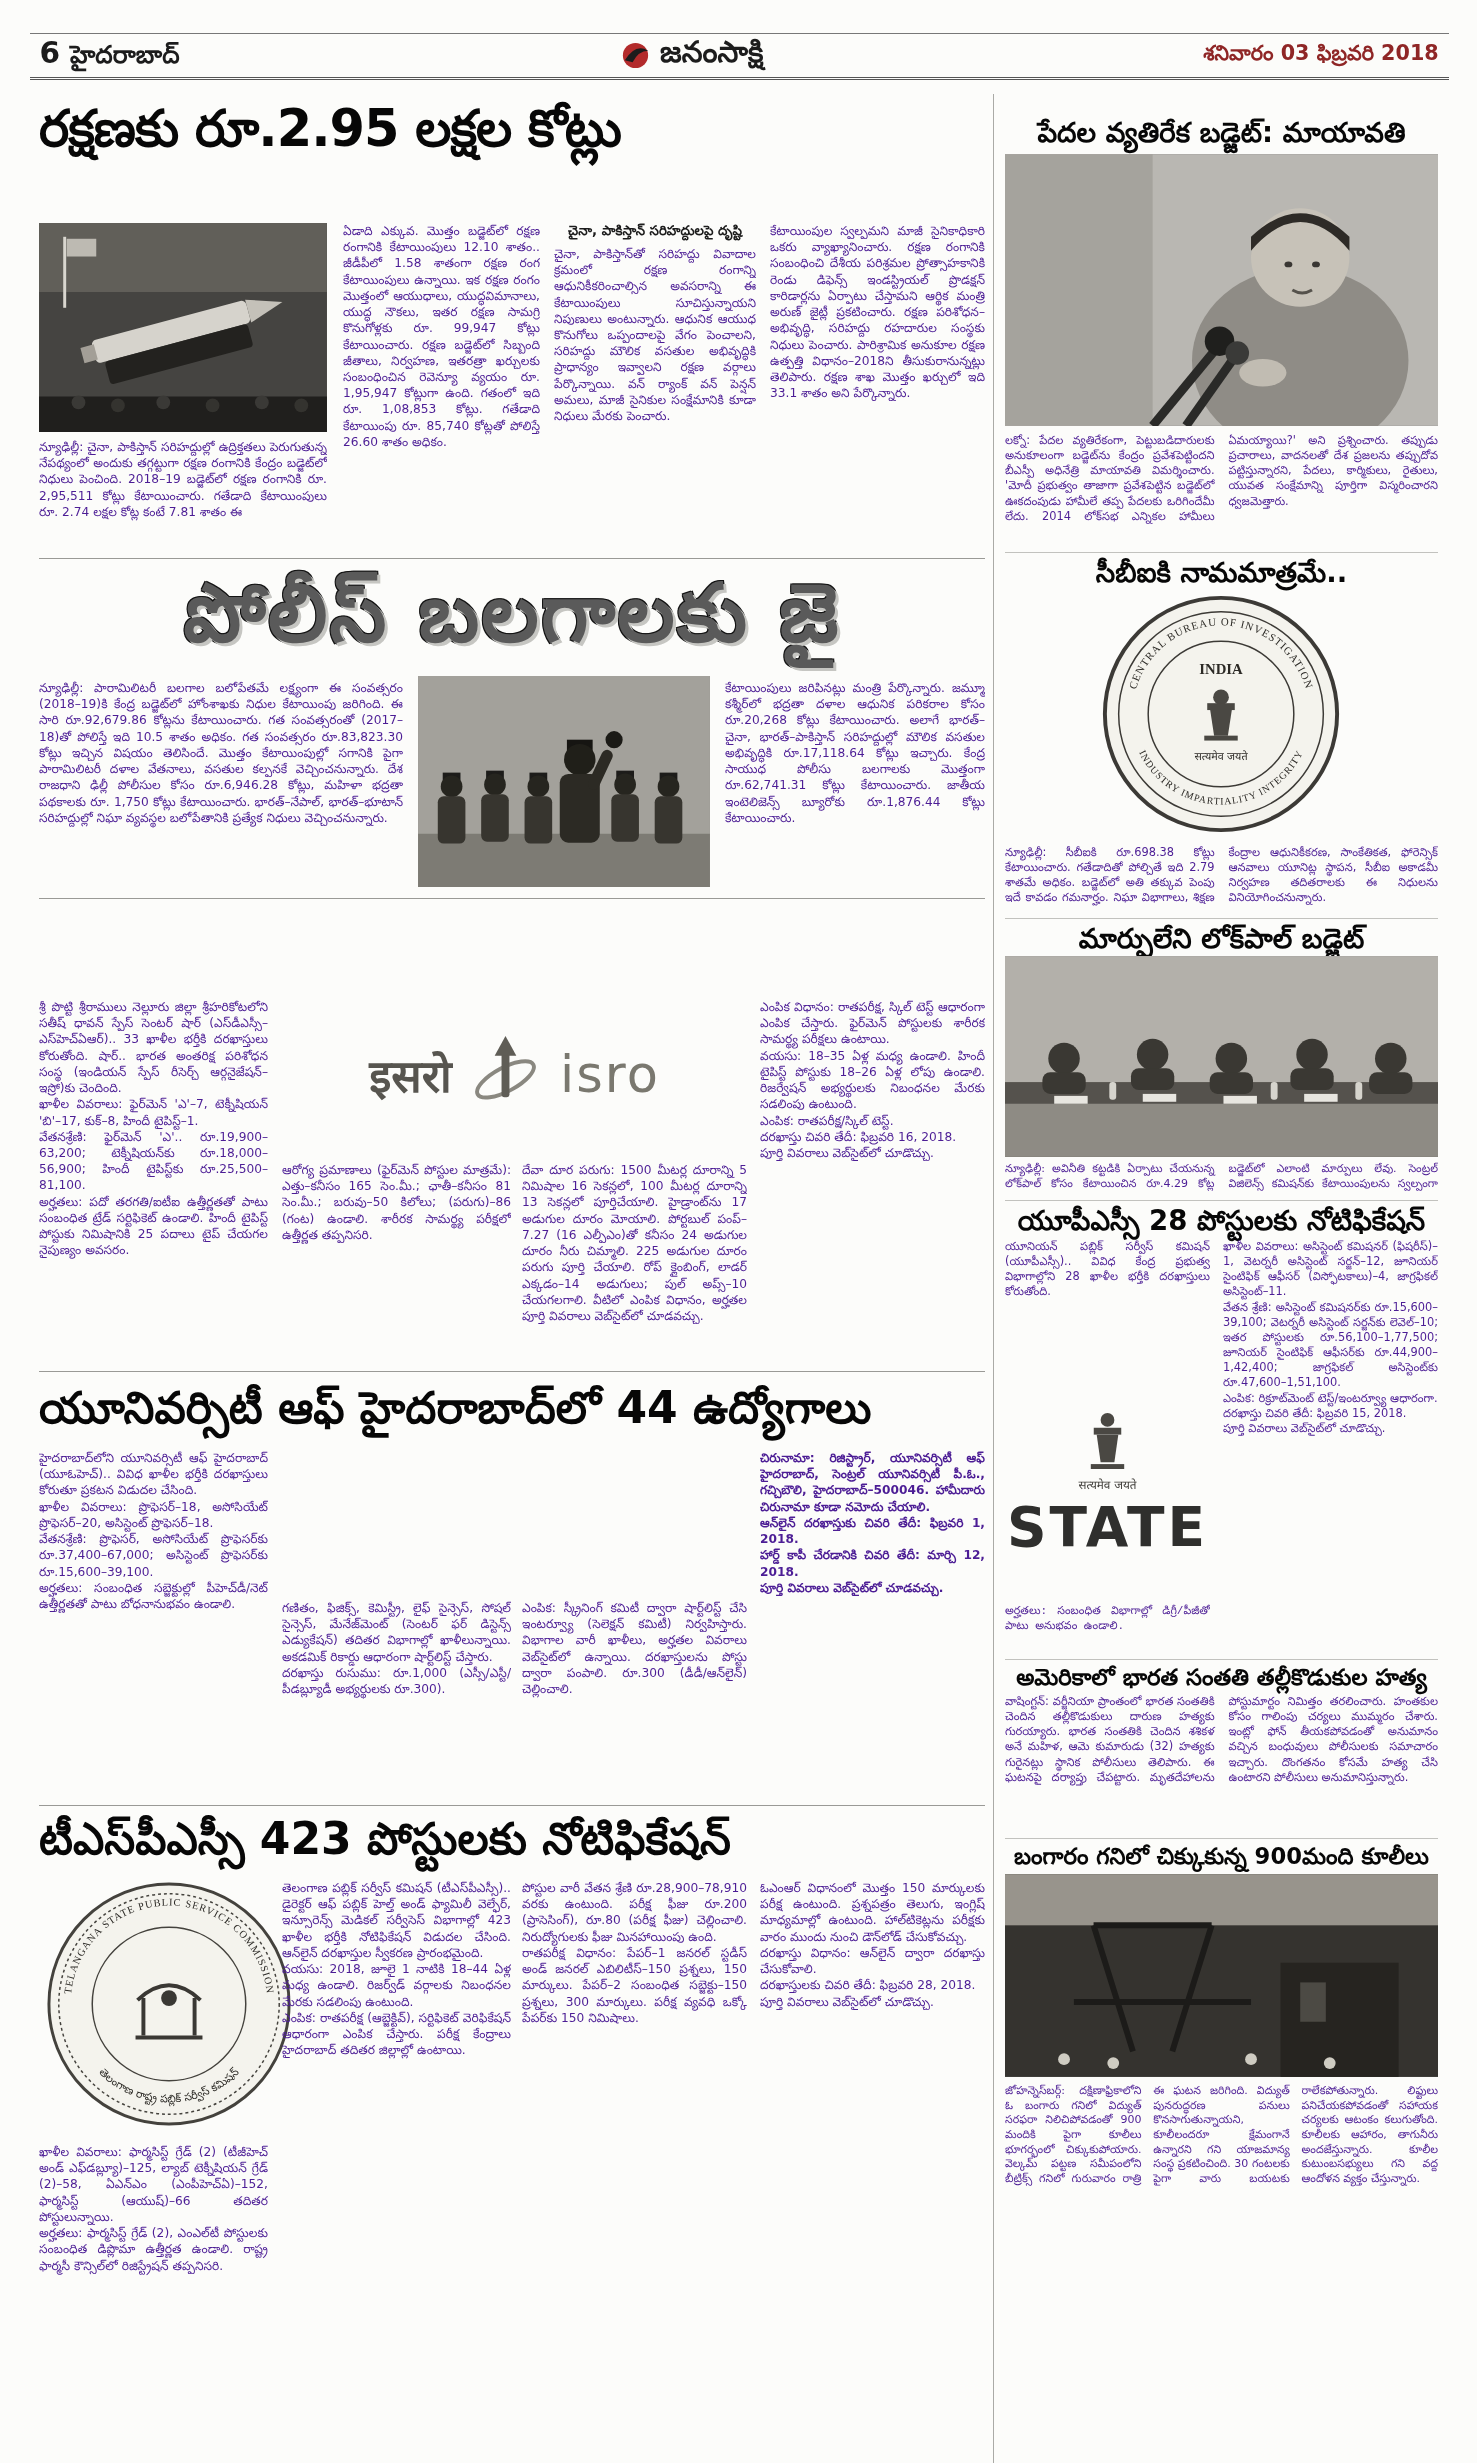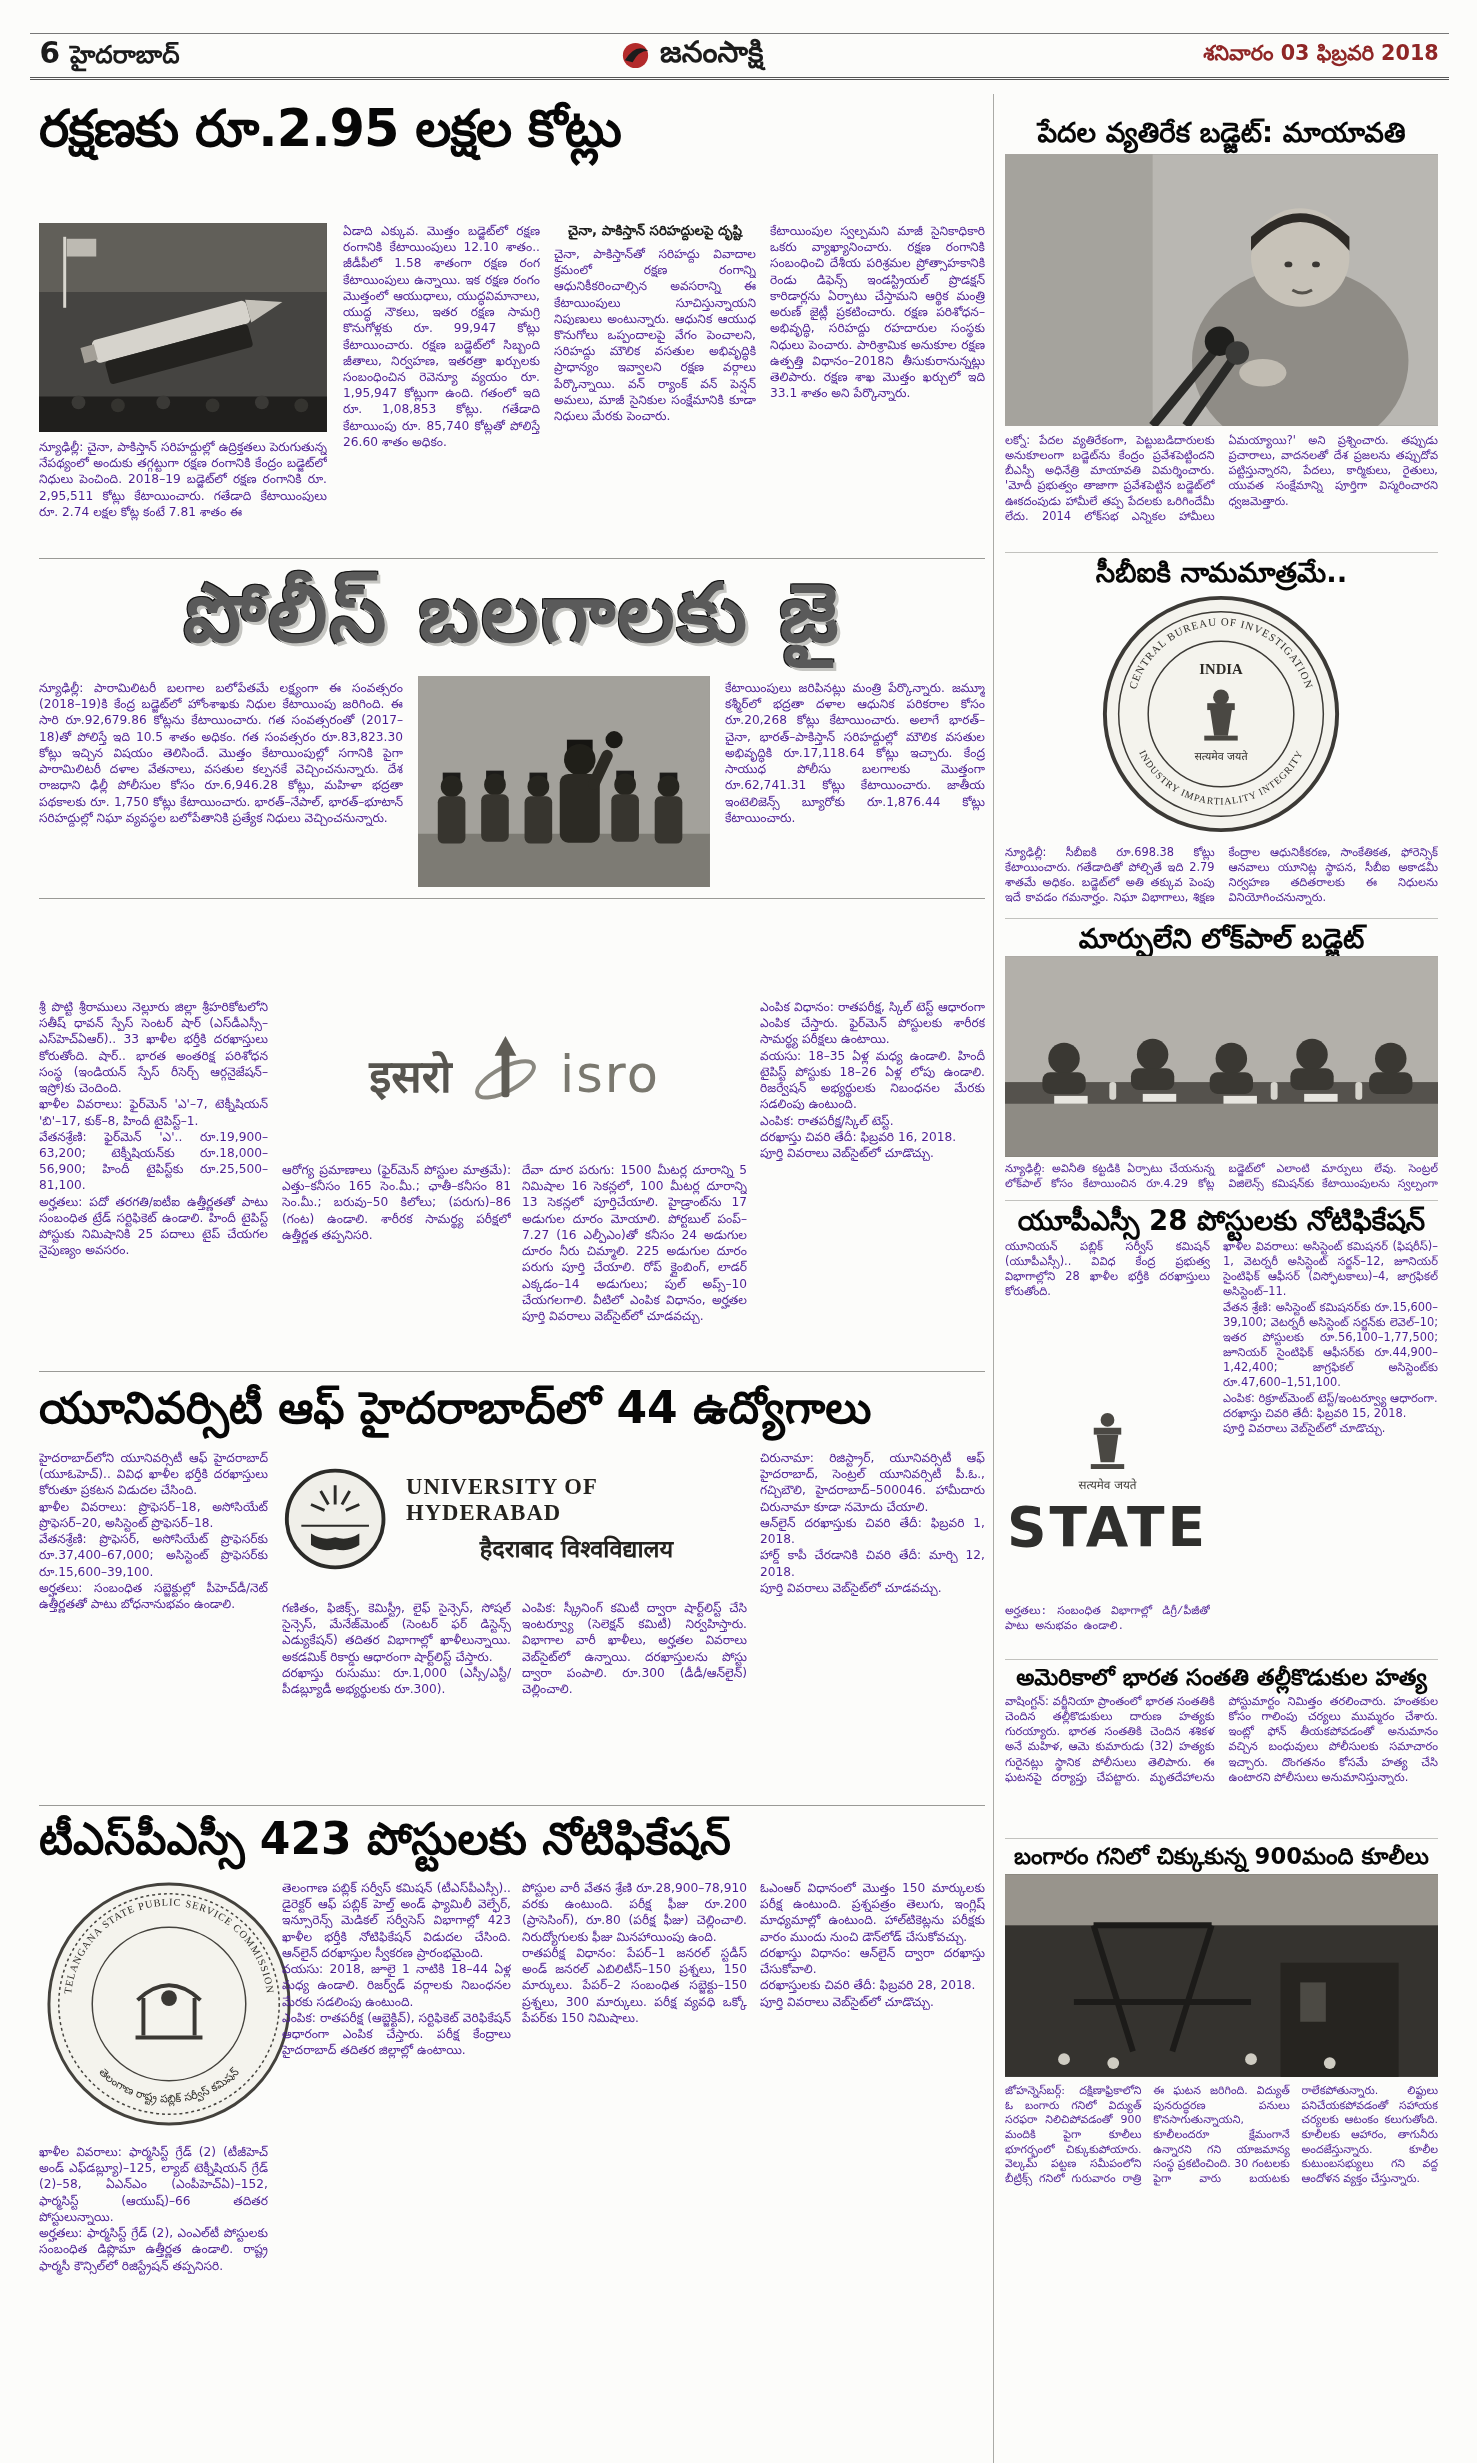--- a/index.html
+++ b/index.html
@@ -176,38 +176,24 @@
 పూర్తి వివరాలు వెబ్‌సైట్‌లో చూడొచ్చు.</div>
 
   <div class="abs hr" style="left:39px; top:1371px; width:946px;"></div>
 
   <div class="abs hl hl-sec" style="left:39px; top:1385px; width:946px;">యూనివర్సిటీ ఆఫ్ హైదరాబాద్‌లో 44 ఉద్యోగాలు</div>
 
   <div class="abs txt" style="left:39px; top:1450px; width:229px; height:349px;">హైదరాబాద్‌లోని యూనివర్సిటీ ఆఫ్ హైదరాబాద్ (యూఓహెచ్).. వివిధ ఖాళీల భర్తీకి దరఖాస్తులు కోరుతూ ప్రకటన విడుదల చేసింది.
 ఖాళీల వివరాలు: ప్రొఫెసర్–18, అసోసియేట్ ప్రొఫెసర్–20, అసిస్టెంట్ ప్రొఫెసర్–18.
 వేతనశ్రేణి: ప్రొఫెసర్, అసోసియేట్ ప్రొఫెసర్‌కు రూ.37,400–67,000; అసిస్టెంట్ ప్రొఫెసర్‌కు రూ.15,600–39,100.
 అర్హతలు: సంబంధిత సబ్జెక్టుల్లో పీహెచ్‌డీ/నెట్ ఉత్తీర్ణతతో పాటు బోధనానుభవం ఉండాలి.</div>
-  <div class="abs logo-box" style="left:282px; top:1450px; width:465px; height:138px;">
-    <div class="uoh-logo">
-      <svg width="110" height="110" viewBox="0 0 110 110">
-        <circle cx="55" cy="55" r="50" fill="#f0efe9" stroke="#2b2b28" stroke-width="4"></circle>
-        <line x1="20" y1="62" x2="90" y2="62" stroke="#2b2b28" stroke-width="2"></line>
-        <path d="M55 20 v20 M40 26 l8 14 M70 26 l-8 14 M30 40 l14 6 M80 40 l-14 6" stroke="#2b2b28" stroke-width="3" fill="none"></path>
-        <path d="M30 70 q12 8 25 4 q13 4 25 -4 v12 q-12 8 -25 4 q-13 4 -25 -4 z" fill="#2b2b28"></path>
-      </svg>
-      <div class="uoh-names">
-        <div class="uoh-name-en">UNIVERSITY OF HYDERABAD</div>
-        <div class="uoh-name-hi">हैदराबाद विश्वविद्यालय</div>
-      </div>
-    </div>
-  </div>
   <div class="abs txt" style="left:282px; top:1600px; width:229px; height:199px;">గణితం, ఫిజిక్స్, కెమిస్ట్రీ, లైఫ్ సైన్సెస్, సోషల్ సైన్సెస్, మేనేజ్‌మెంట్ (సెంటర్ ఫర్ డిస్టెన్స్ ఎడ్యుకేషన్) తదితర విభాగాల్లో ఖాళీలున్నాయి. అకడమిక్ రికార్డు ఆధారంగా షార్ట్‌లిస్ట్ చేస్తారు.
 దరఖాస్తు రుసుము: రూ.1,000 (ఎస్సీ/ఎస్టీ/పీడబ్ల్యూడీ అభ్యర్థులకు రూ.300).</div>
   <div class="abs txt" style="left:522px; top:1600px; width:225px; height:199px;">ఎంపిక: స్క్రీనింగ్ కమిటీ ద్వారా షార్ట్‌లిస్ట్ చేసి ఇంటర్వ్యూ (సెలెక్షన్ కమిటీ) నిర్వహిస్తారు. విభాగాల వారీ ఖాళీలు, అర్హతల వివరాలు వెబ్‌సైట్‌లో ఉన్నాయి. దరఖాస్తులను పోస్టు ద్వారా పంపాలి. రూ.300 (డీడీ/ఆన్‌లైన్) చెల్లించాలి.</div>
-  <div class="abs txt" style="left:760px; top:1450px; width:225px; height:349px;">చిరునామా: రిజిస్ట్రార్, యూనివర్సిటీ ఆఫ్ హైదరాబాద్, సెంట్రల్ యూనివర్సిటీ పీ.ఓ., గచ్చిబౌలి, హైదరాబాద్–500046. హామీదారు చిరునామా కూడా నమోదు చేయాలి.
+  <div class="abs txt" style="left:760px; top:1450px; width:225px; height:349px;font-weight:bold;">చిరునామా: రిజిస్ట్రార్, యూనివర్సిటీ ఆఫ్ హైదరాబాద్, సెంట్రల్ యూనివర్సిటీ పీ.ఓ., గచ్చిబౌలి, హైదరాబాద్–500046. హామీదారు చిరునామా కూడా నమోదు చేయాలి.
 ఆన్‌లైన్ దరఖాస్తుకు చివరి తేదీ: ఫిబ్రవరి 1, 2018.
 హార్డ్ కాపీ చేరడానికి చివరి తేదీ: మార్చి 12, 2018.
 పూర్తి వివరాలు వెబ్‌సైట్‌లో చూడవచ్చు.</div>
 
   <div class="abs hr" style="left:39px; top:1805px; width:946px;"></div>
 
   <div class="abs hl hl-sec" style="left:39px; top:1816px; width:946px;">టీఎస్‌పీఎస్సీ 423 పోస్టులకు నోటిఫికేషన్</div>
 
   <div class="abs logo-box seal-center" style="left:45px; top:1880px; width:248px; height:248px;">
     <svg width="248" height="248" viewBox="0 0 252 252">

